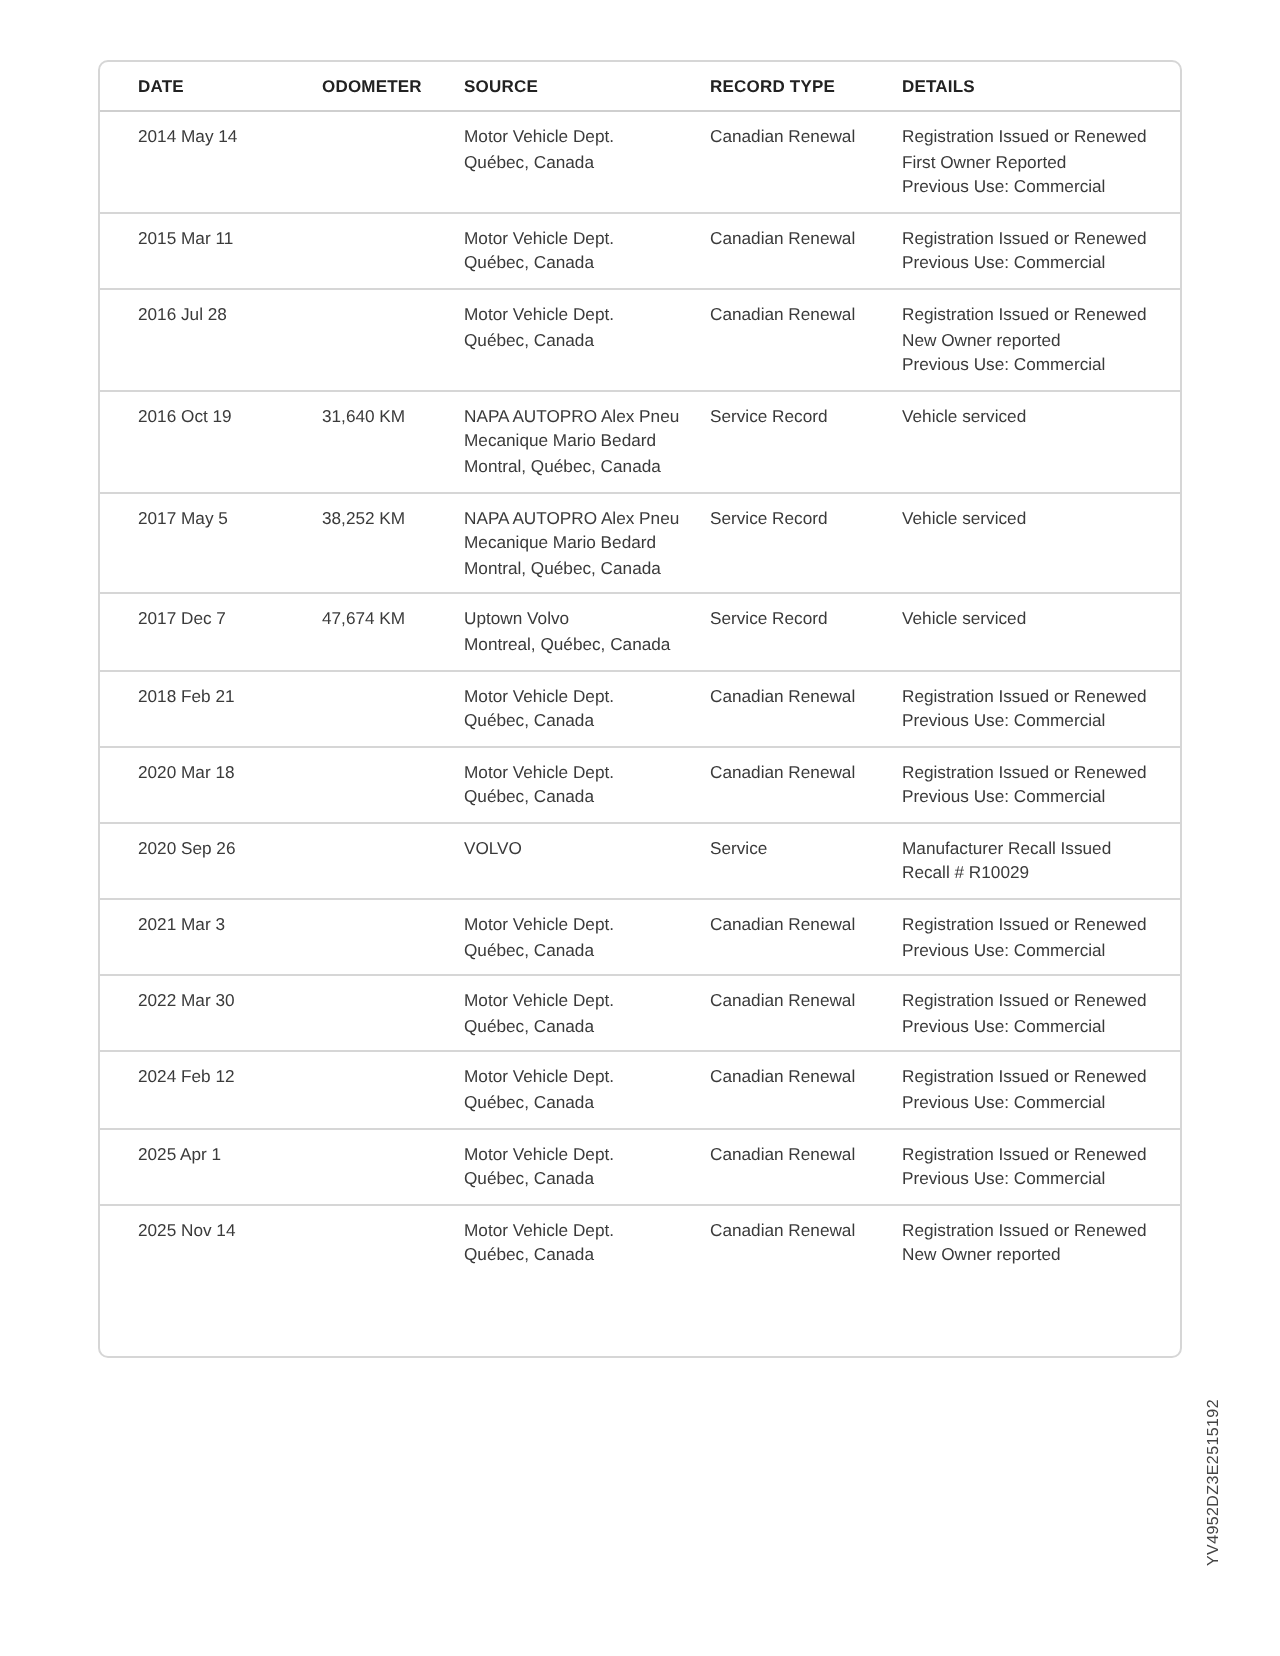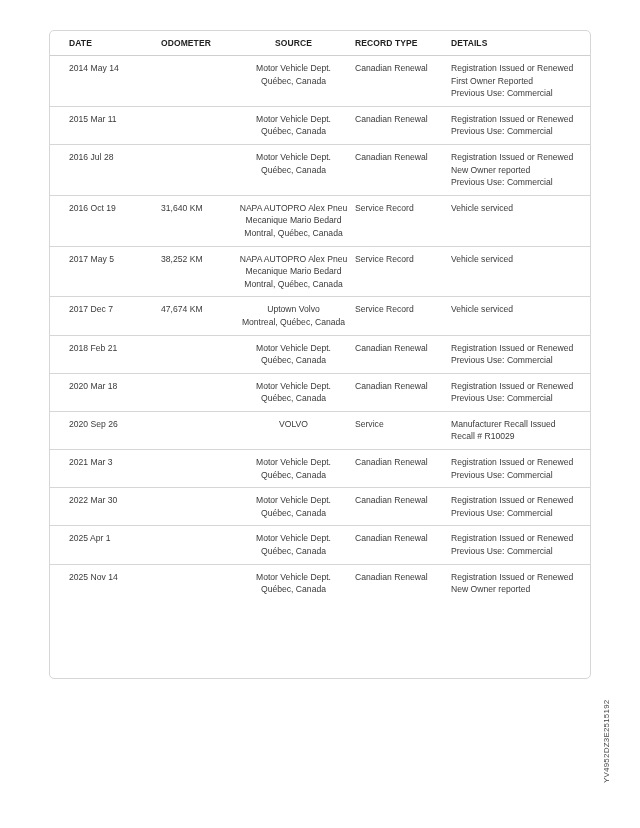--- a/index.html
+++ b/index.html
@@ -19,21 +19,21 @@
       padding: 0; height: 24px; vertical-align: middle;
       border-bottom: 1px solid #cfcfcf; letter-spacing: 0.1px;
     }
     td {
       font-size: 8.6px; line-height: 12.6px; vertical-align: top;
       padding: 6px 0 6px 0; border-bottom: 1px solid #d6d6d6; color: #3a3a3a;
     }
     tr:last-child td { border-bottom: none; }
     .c-date { width: 92px; padding-left: 19px; }
     .c-odo { width: 71px; }
-    .c-src { width: 123px; text-align: center; }
+    .c-src { width: 123px; }
     .c-type { width: 96px; }
     .c-det { }
     td .line { display: block; white-space: nowrap; }
     .vin {
       position: absolute; left: 602px; top: 783px;
       transform-origin: 0 0; transform: rotate(-90deg);
       font-size: 8px; color: #444; white-space: nowrap; letter-spacing: 0.2px;
     }
   </style>
 </head>
@@ -188,20 +188,33 @@
             <span class="line">Motor Vehicle Dept.</span>
             <span class="line">Québec, Canada</span>
           </td>
           <td class="c-type">Canadian Renewal</td>
           <td class="c-det">
             <span class="line">Registration Issued or Renewed</span>
             <span class="line">Previous Use: Commercial</span>
           </td>
         </tr>
         <tr>
+          <td class="c-date">2024 Feb 12</td>
+          <td class="c-odo"></td>
+          <td class="c-src">
+            <span class="line">Motor Vehicle Dept.</span>
+            <span class="line">Québec, Canada</span>
+          </td>
+          <td class="c-type">Canadian Renewal</td>
+          <td class="c-det">
+            <span class="line">Registration Issued or Renewed</span>
+            <span class="line">Previous Use: Commercial</span>
+          </td>
+        </tr>
+        <tr>
           <td class="c-date">2025 Apr 1</td>
           <td class="c-odo"></td>
           <td class="c-src">
             <span class="line">Motor Vehicle Dept.</span>
             <span class="line">Québec, Canada</span>
           </td>
           <td class="c-type">Canadian Renewal</td>
           <td class="c-det">
             <span class="line">Registration Issued or Renewed</span>
             <span class="line">Previous Use: Commercial</span>

